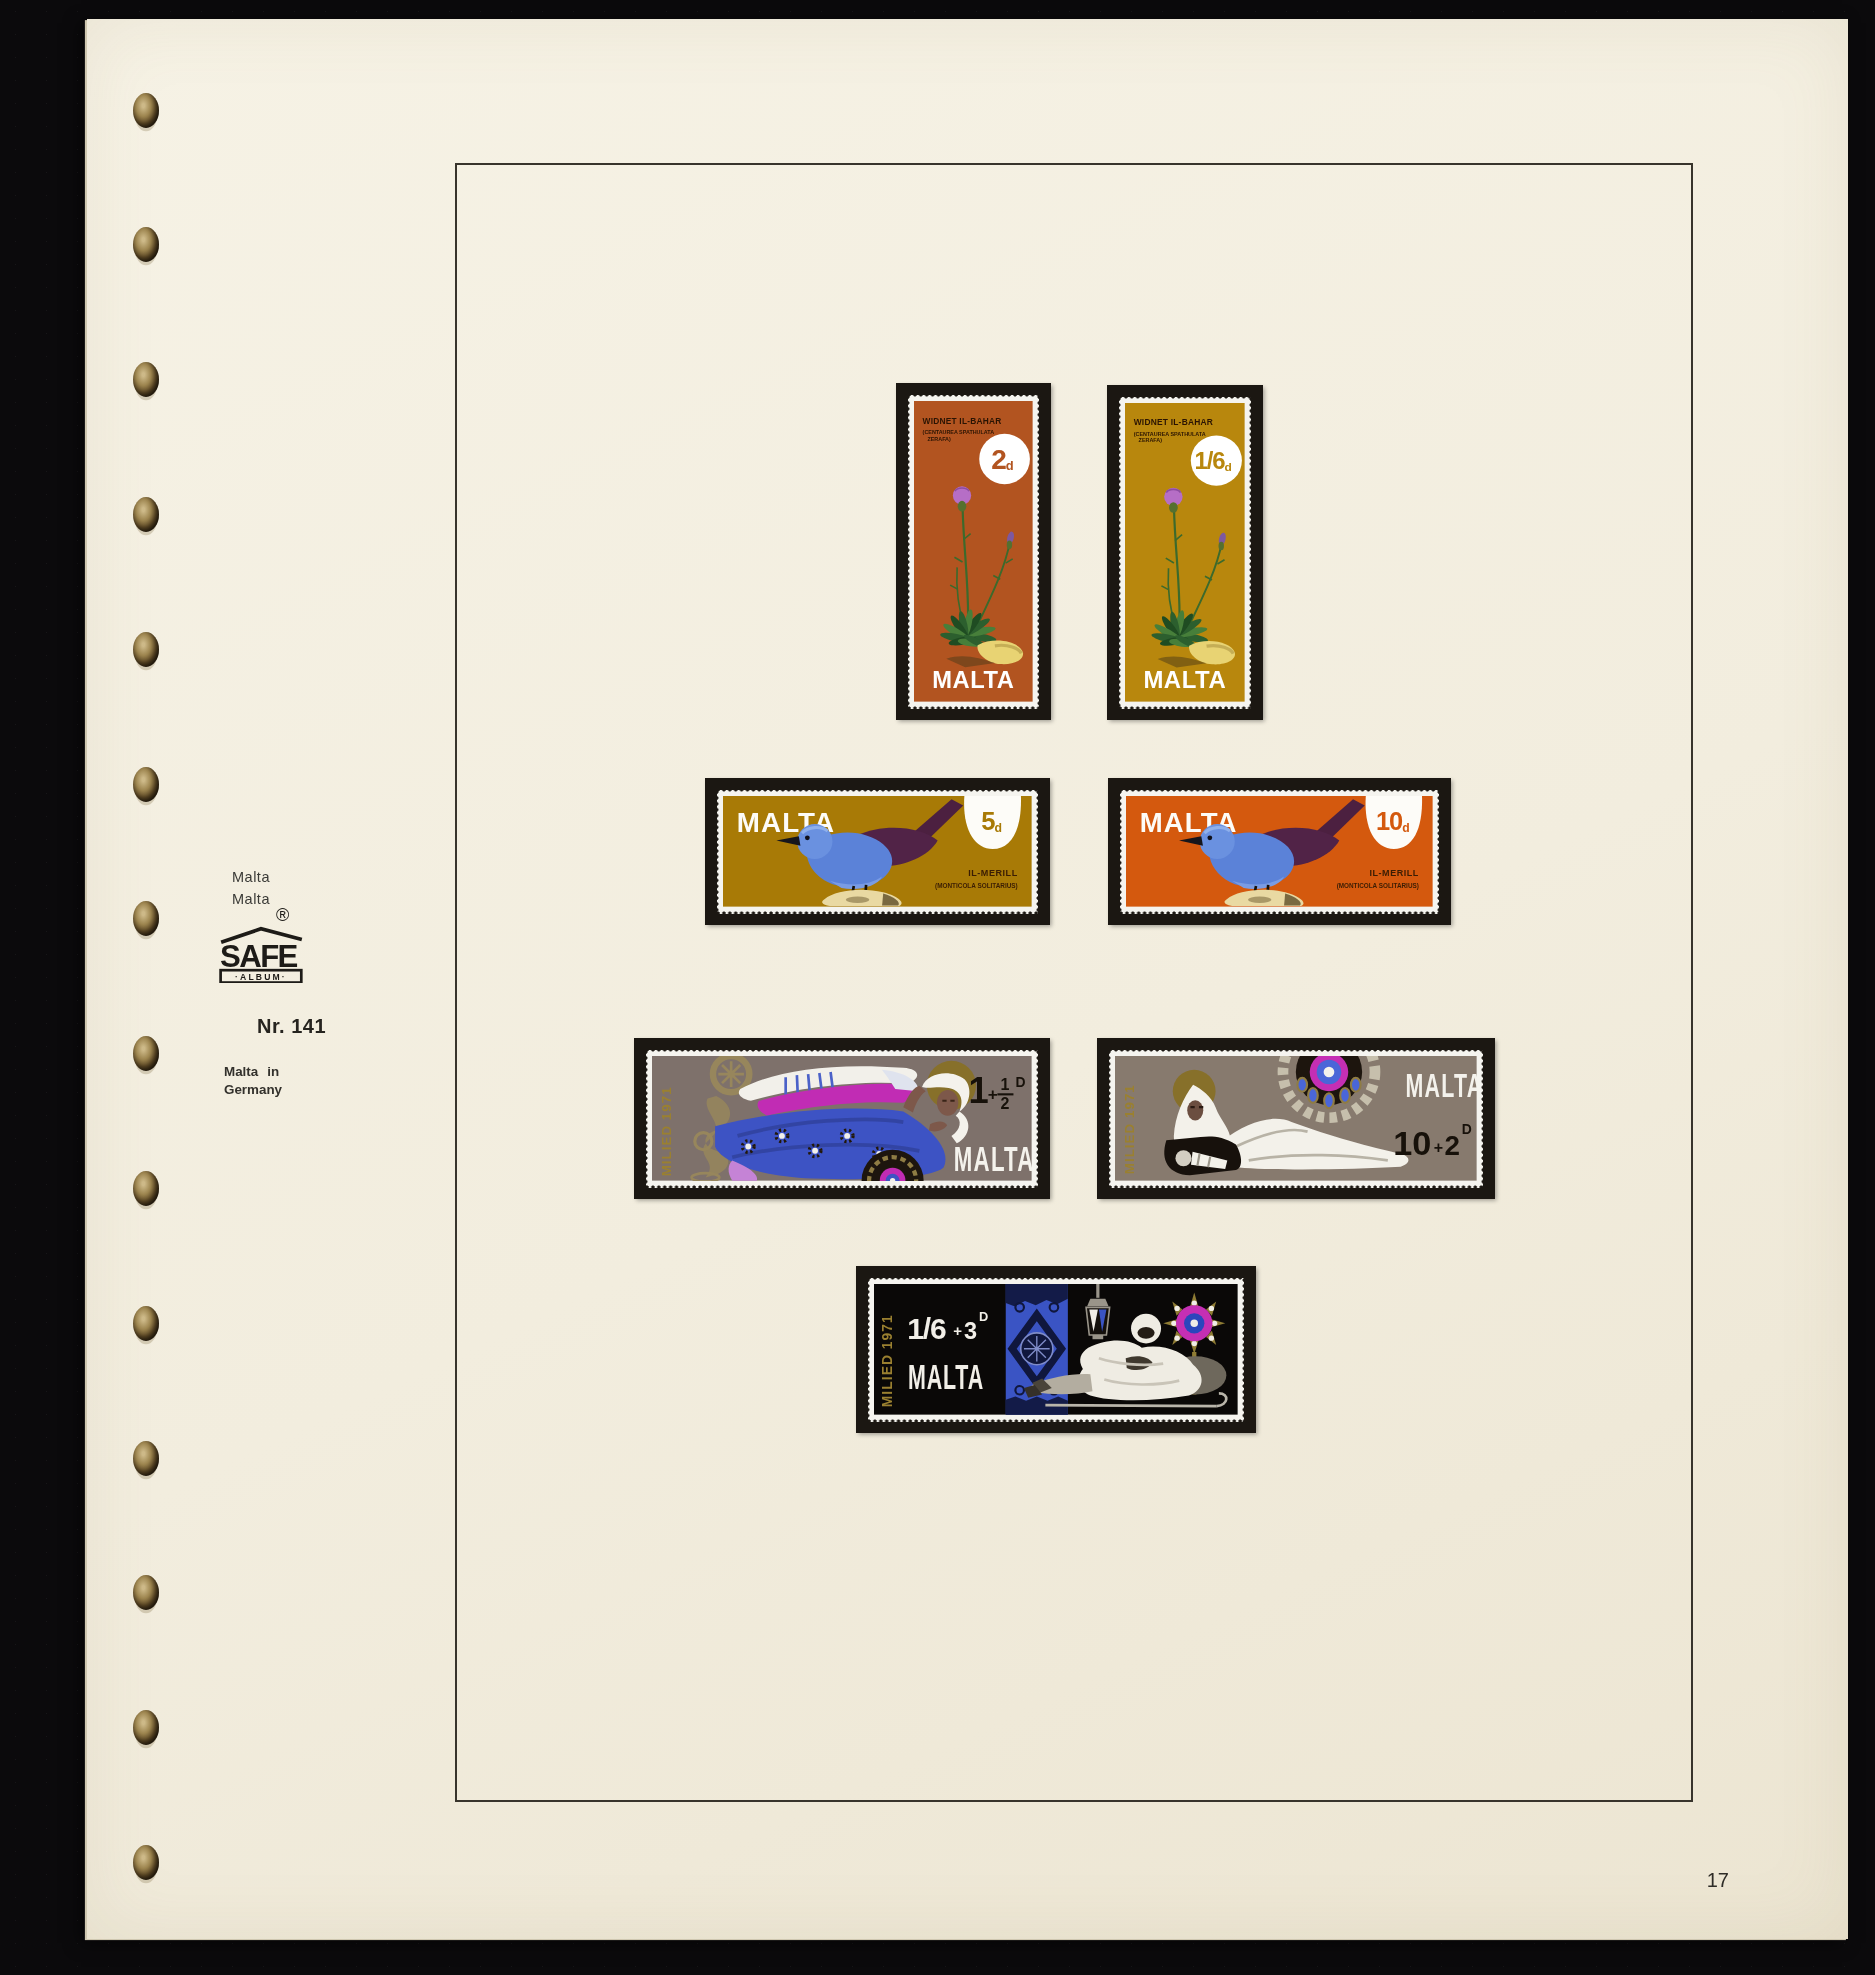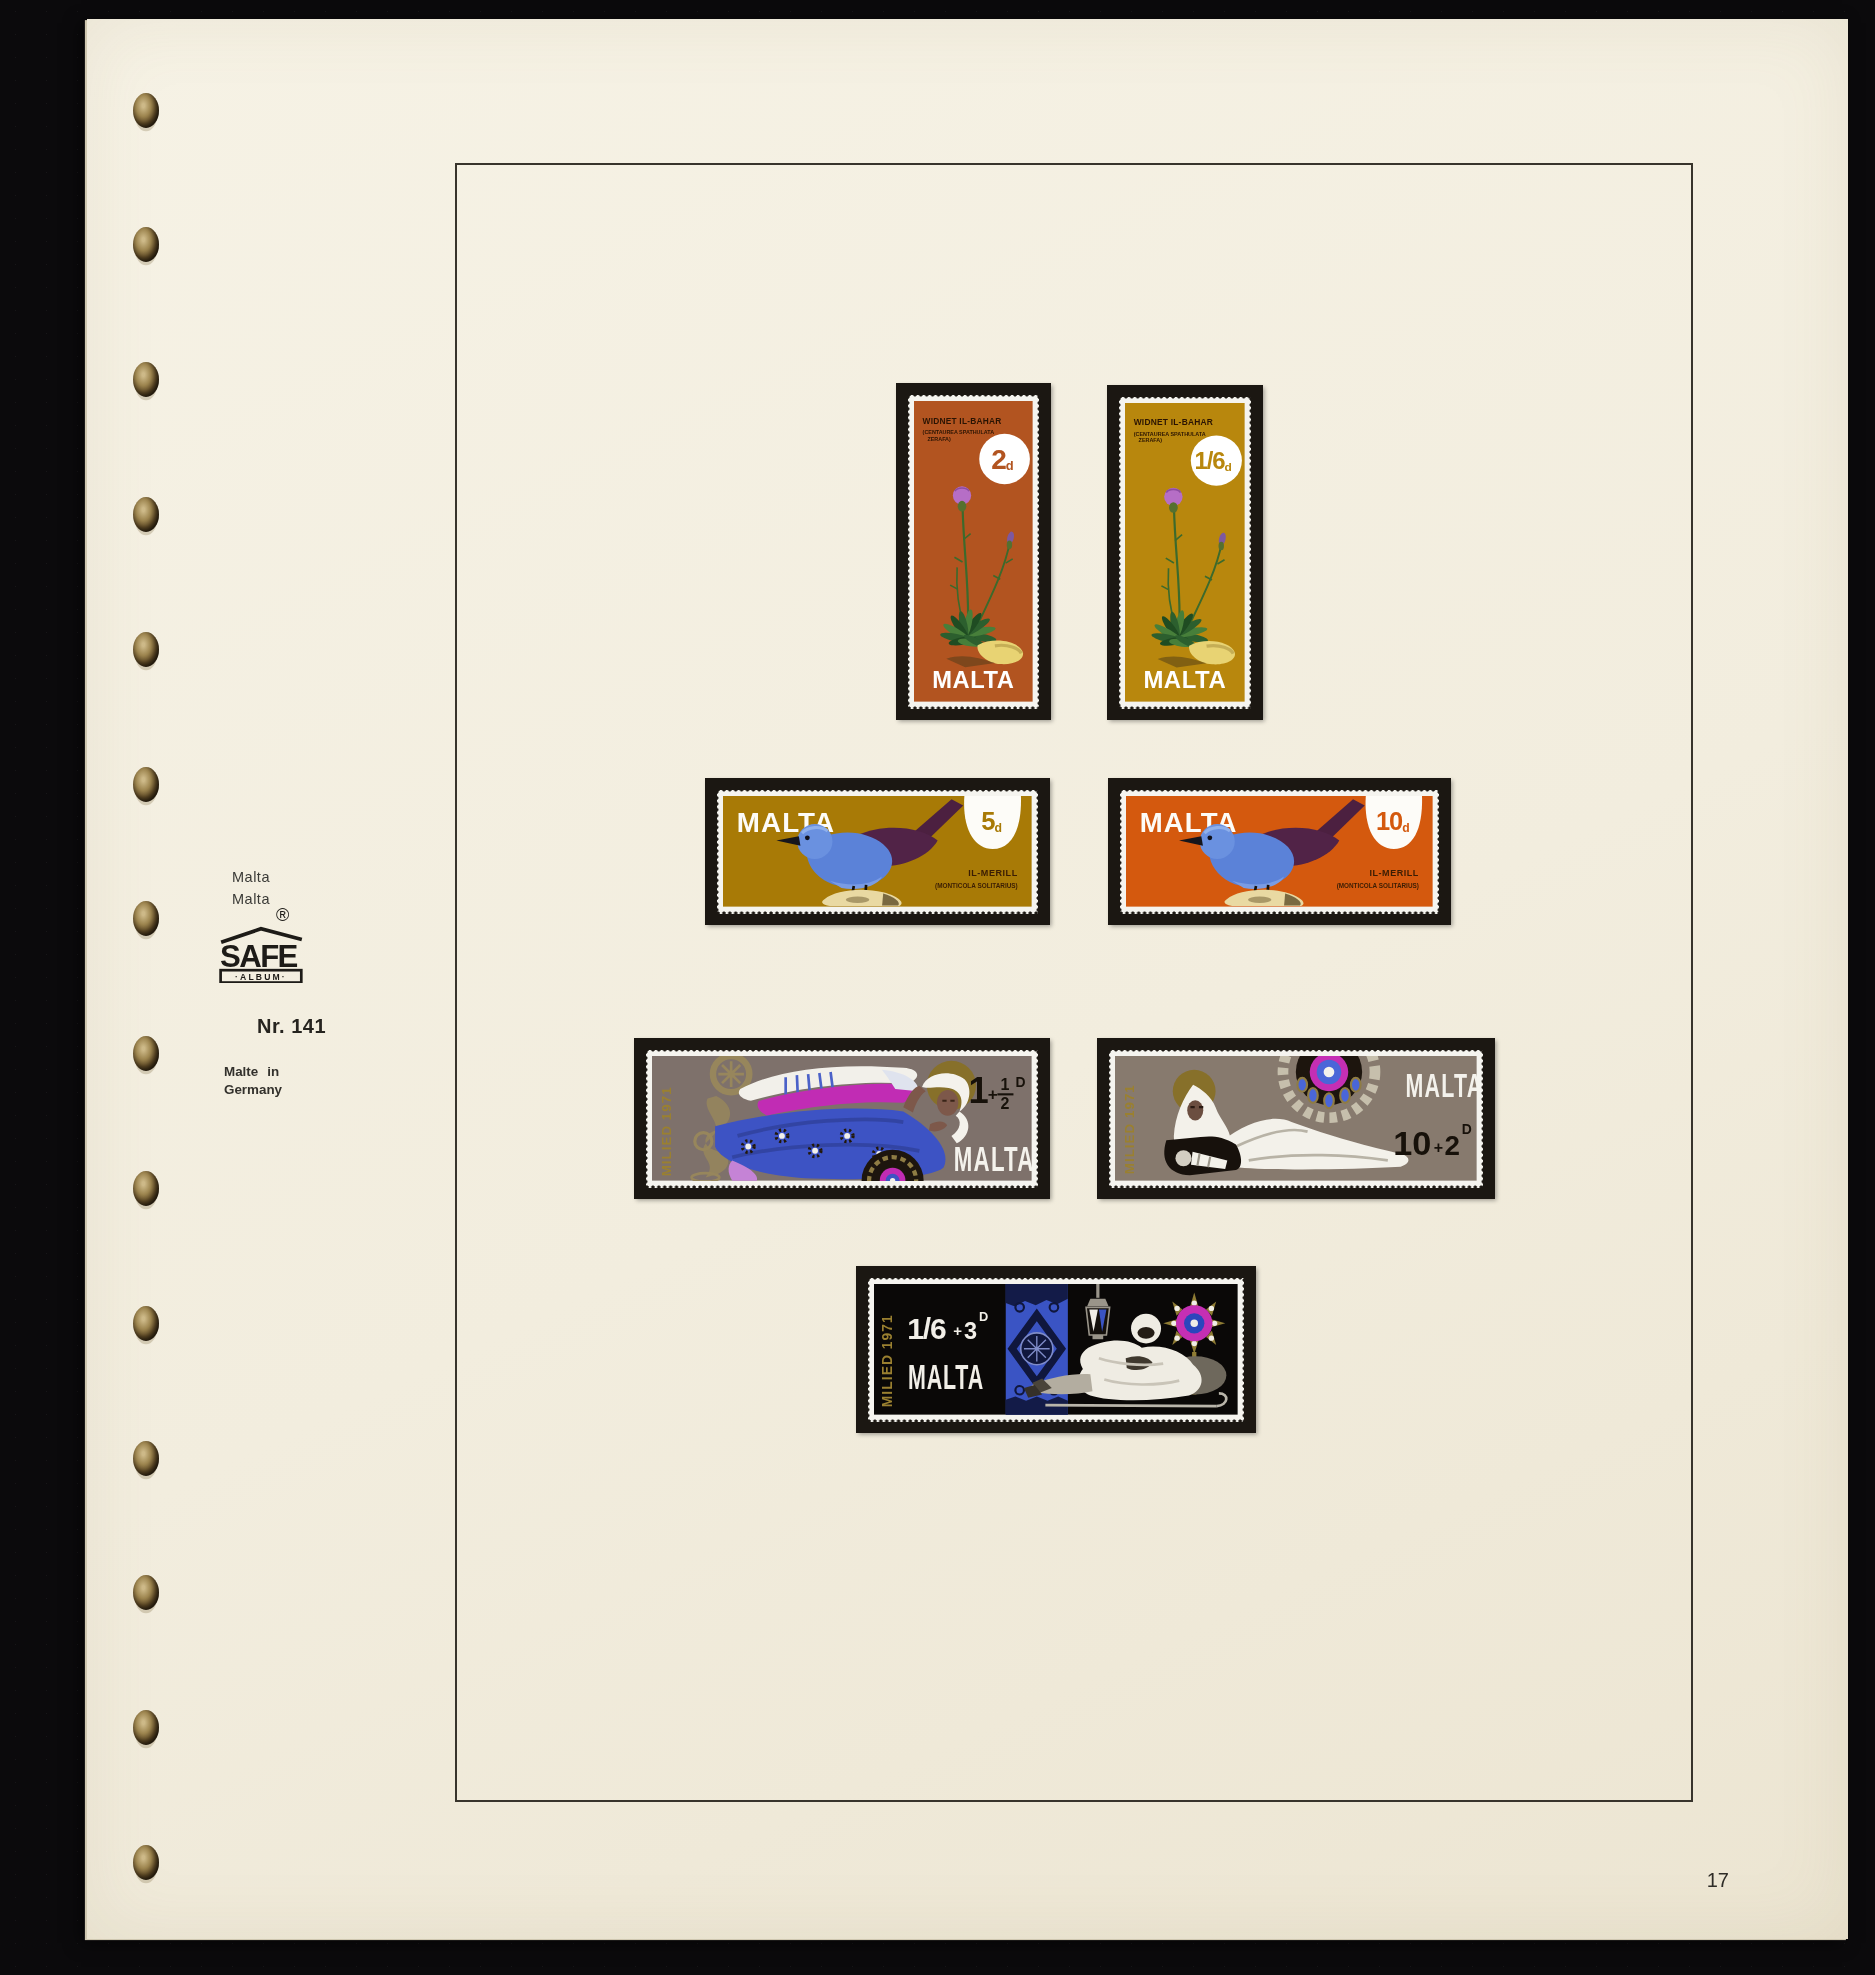--- a/index.html
+++ b/index.html
@@ -70,21 +70,21 @@
       <text x="2" y="78" font-size="58" font-weight="900" letter-spacing="-3" fill="#1d1b17">SAFE</text>
       <rect x="3" y="84" width="150" height="23" fill="none" stroke="#1d1b17" stroke-width="5"></rect>
       <text x="78" y="102" text-anchor="middle" font-size="16" font-weight="900" letter-spacing="4" fill="#1d1b17">·ALBUM·</text>
     </svg>
   </div>
   <div class="regmark">®</div>
 
   <div class="ref">Nr. 141</div>
 
   <div class="madein">
-    <div>Malte in</div>
+    <div>Malta in</div>
     <div>Germany</div>
   </div>
 
   <div class="frame"></div>
 
   <div class="mount" style="left:809px;top:364px;width:155px;height:337px">
     <div class="stampw">
       <div class="perf pt"></div>
       <div class="perf pb"></div>
       <div class="perf pl"></div>

